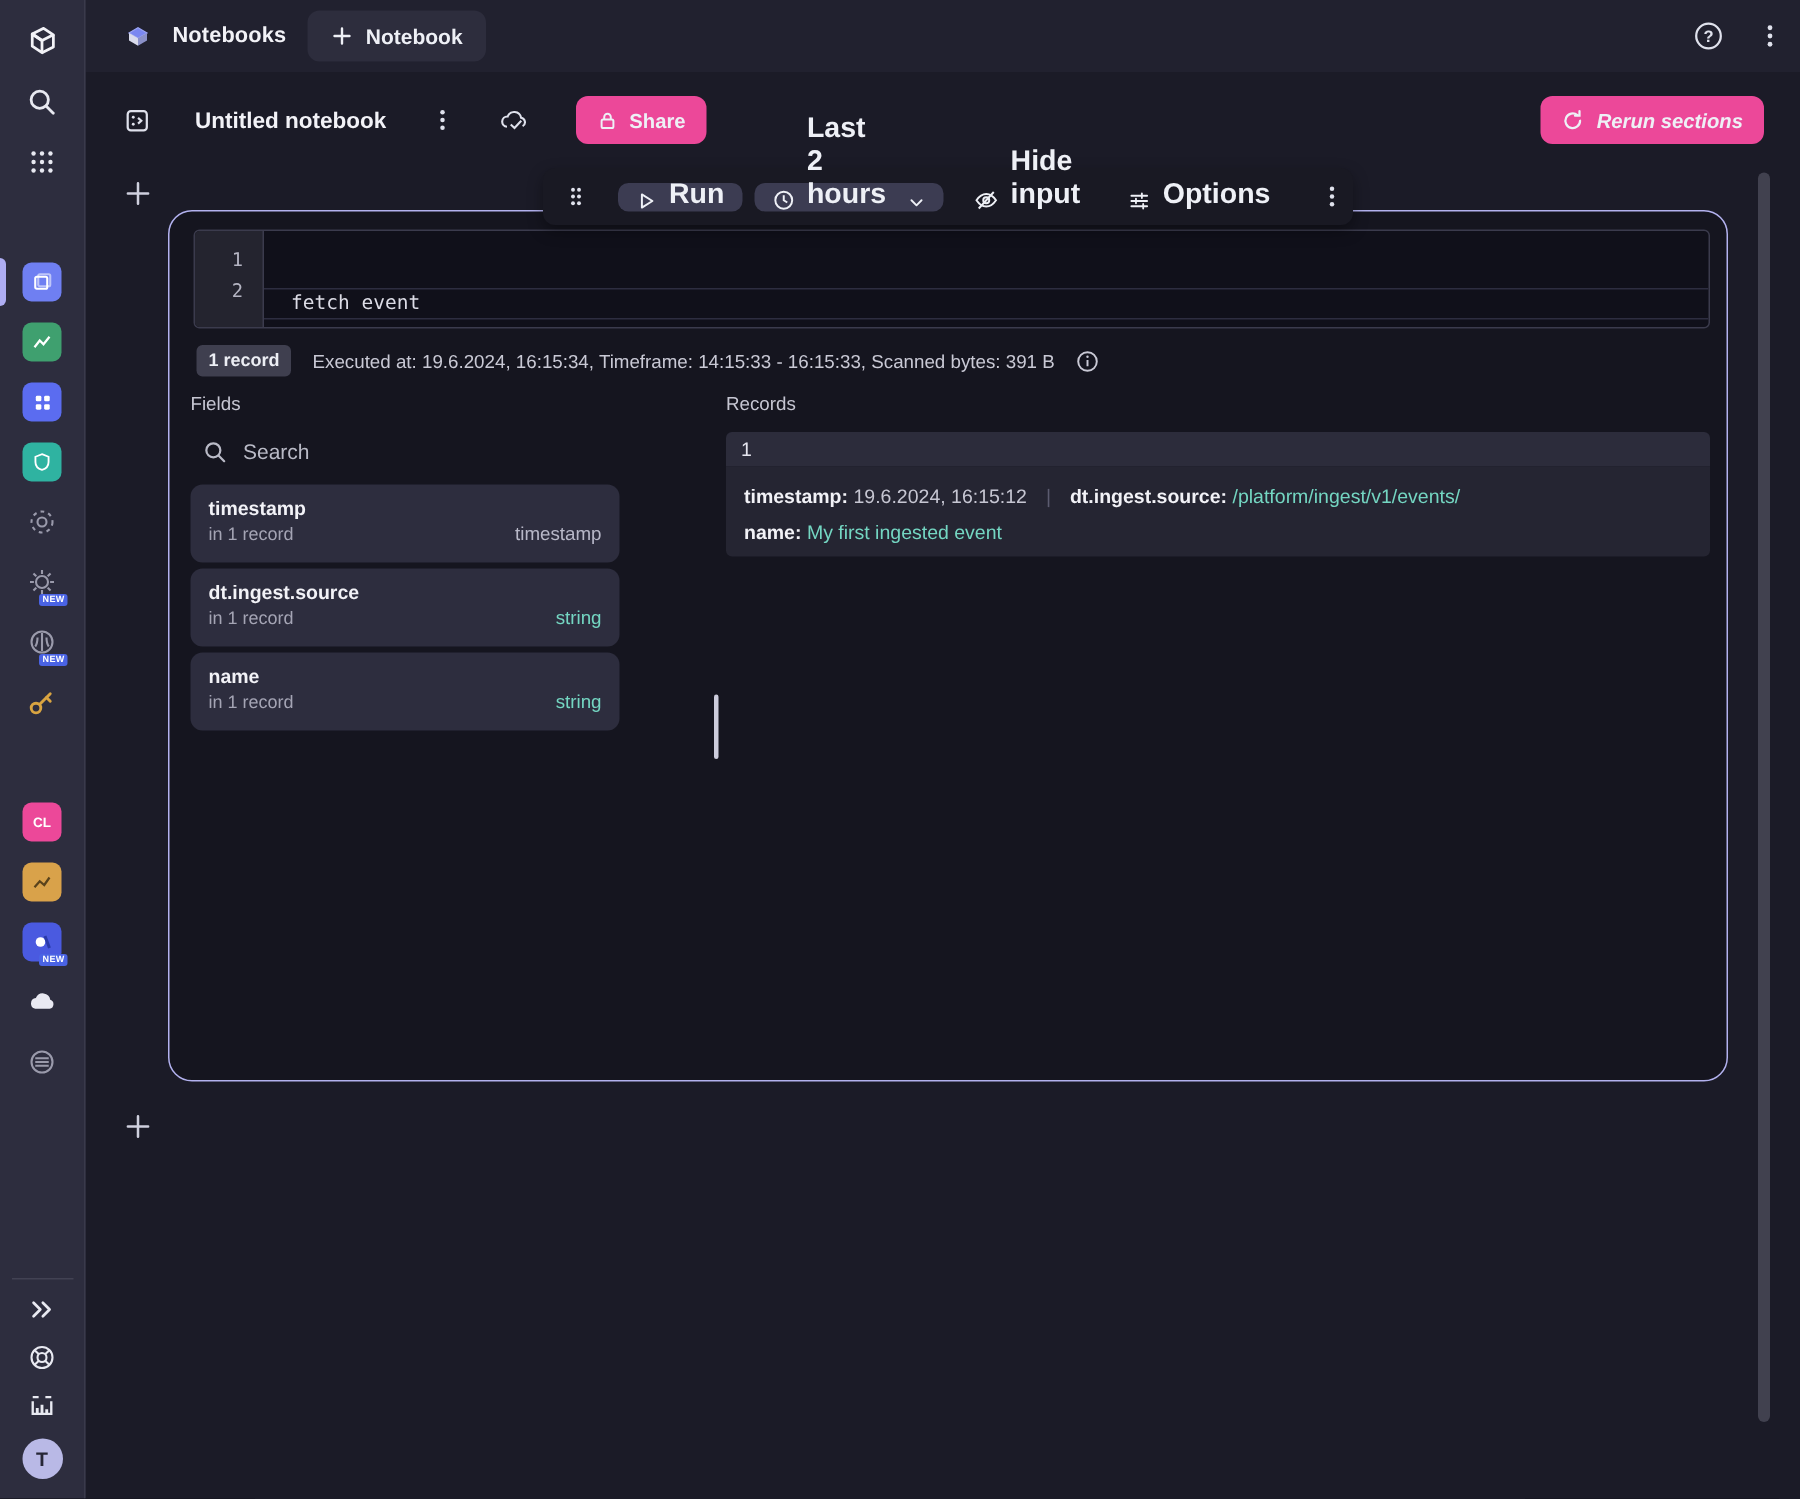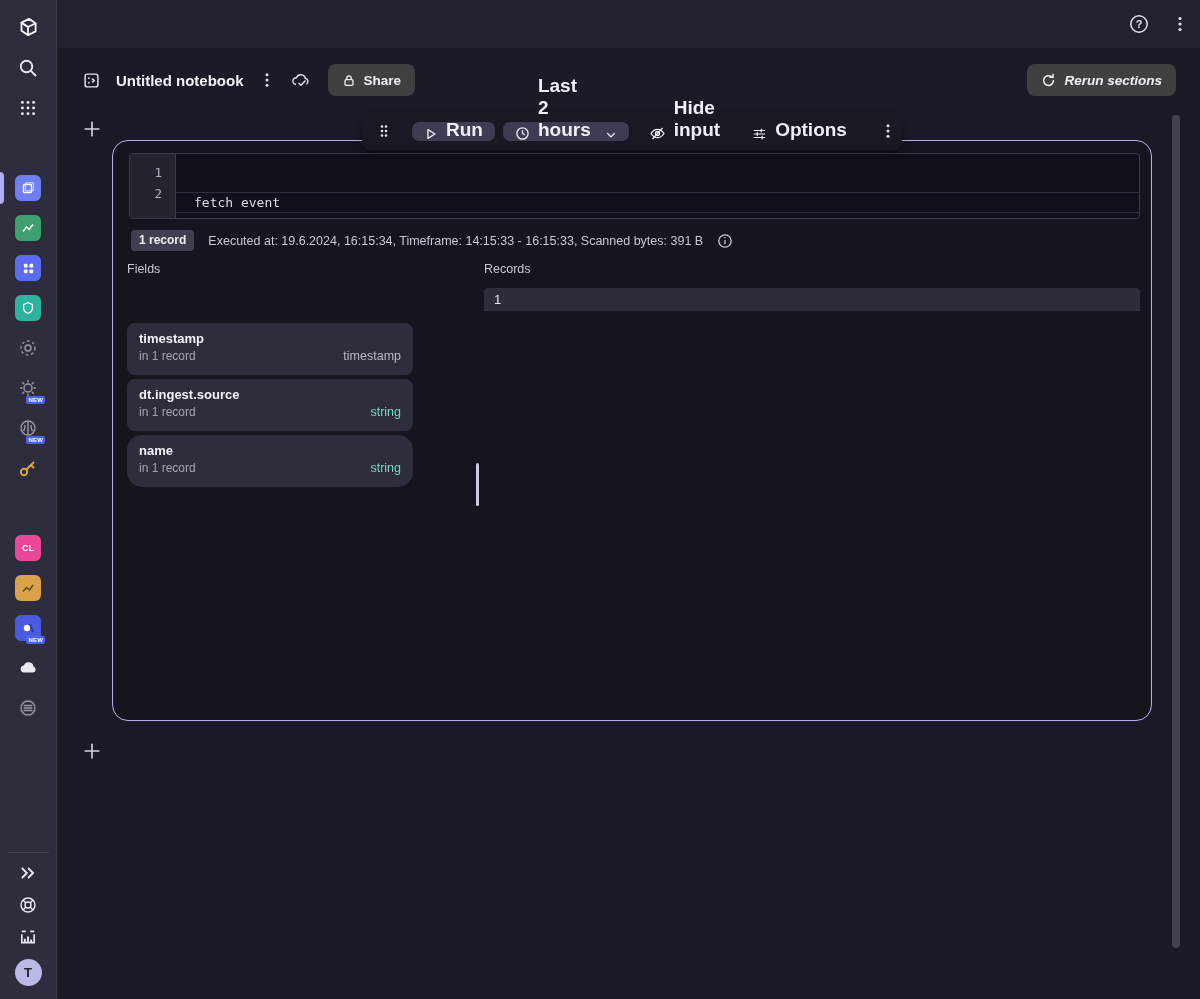--- a/index.html
+++ b/index.html
@@ -27,24 +27,24 @@
   .sbtn { position:absolute; left:50%; transform:translateX(-50%); width:34px; height:34px; display:flex; align-items:center; justify-content:center; color:#e8e9f1; cursor:pointer; }
   .tile { width:26px; height:26px; border-radius:6px; display:flex; align-items:center; justify-content:center; position:relative; }
   .active-pill { position:absolute; left:0; top:172px; width:4px; height:32px; border-radius:0 4px 4px 0; background:#aeadf2; }
   .new-badge { position:absolute; right:-4px; bottom:-3px; background:#4a63e4; color:#fff; font-size:6px; font-weight:700; padding:1px 2px; border-radius:2px; letter-spacing:.2px; }
   .cl-label { font-size:9px; font-weight:700; color:#fff; }
   .side-divider { position:absolute; left:8px; top:852px; width:41px; height:1px; background:#424253; }
   .avatar { width:27px; height:27px; border-radius:50%; background:#b9b9e6; color:#262636; font-size:13px; font-weight:700; display:flex; align-items:center; justify-content:center; }
 
   
   .nb-header { left:57px; top:48px; width:1143px; height:64px; }
-  .nb-header-inner { position:absolute; left:26px; top:16px; height:32px; display:flex; align-items:center; gap:16px; }
+  .nb-header-inner { position:absolute; left:26px; top:16px; height:32px; display:flex; align-items:center; gap:30px; }
   .nb-title { font-size:15px; font-weight:600; color:#f2f2f7; }
   .icon-btn { display:flex; align-items:center; justify-content:center; color:#dfe1ec; cursor:pointer; }
-  .btn { display:flex; align-items:center; gap:8px; background:#404040; border-radius:8px; height:32px; padding:0 14px; font-size:13.5px; font-weight:600; color:#eef0f6; cursor:pointer; }
+  .btn { display:flex; align-items:center; gap:8px; background:#ec4899; border-radius:8px; height:32px; padding:0 14px; font-size:13.5px; font-weight:600; color:#eef0f6; cursor:pointer; }
   .rerun-btn { position:absolute; right:24px; top:16px;font-style:italic; }
 
   .add-section { left:83px; width:18px; height:18px; color:#cfd0de; cursor:pointer; }
 
   
   .toolbar { left:362px; top:112px; width:540px; height:38px; background:#191923; border-radius:8px; display:flex; align-items:center; padding:0 10px; gap:8px; z-index:6; box-shadow:0 4px 10px rgba(0,0,0,.35); }
   .tb-divider { width:1px; height:22px; background:#3a3a4a; }
   .tb-btn { display:flex; align-items:flex-end; gap:8px; height:19px; padding:0 12px; border-radius:7px; font-size:19px; font-weight:600; color:#eef0f6; cursor:pointer; }
   .tb-btn.filled { background:#3c3c52; }
 
@@ -89,20 +89,38 @@
   .rval.teal { color:#74d6c2; }
   .rsep { color:#5c5c70; margin:0 9px; }
 
   
   .scrollbar { left:1172px; top:115px; width:8px; height:833px; border-radius:4px; background:#41414f; cursor:grab; }
 </style>
 </head>
 <body>
 
 <div class="abs topbar">
+  <div class="topbar-left">
+    <span>
+      <svg width="18" height="18" viewBox="0 0 18 18">
+        <path d="M3 7 L9 3.5 L15 7 L9 10.5 Z" fill="#7a87f0" stroke="#9aa4f5" stroke-width="0.8"></path>
+        <path d="M3 7 L3 12 L9 15.5 L9 10.5 Z" fill="#d9dbec"></path>
+        <path d="M15 7 L15 12 L9 15.5 L9 10.5 Z" fill="#8a90c8"></path>
+      </svg>
+    </span>
+    <span class="product-label">Notebooks</span>
+    <div class="new-tab">
+      <span>
+        <svg width="14" height="14" viewBox="0 0 14 14">
+            <path d="M7 2 V12 M2 7 H12" stroke="#eef0f6" stroke-width="1.6" stroke-linecap="round"></path>
+          </svg>
+      </span>
+      <span class="new-tab-label">Notebook</span>
+    </div>
+  </div>
   <div class="topbar-right">
     <span class="icon-btn">
       <svg width="22" height="22" viewBox="0 0 22 22">
           <circle cx="11" cy="11" r="8.2" fill="none" stroke="currentColor" stroke-width="1.5"></circle>
           <text x="11" y="15" text-anchor="middle" font-size="11" font-weight="700" fill="currentColor" font-family="Liberation Sans, sans-serif">?</text>
         </svg>
     </span>
     <span class="icon-btn">
       <svg width="16" height="18" viewBox="0 0 16 18">
           <circle cx="8" cy="3.5" r="1.6" fill="currentColor"></circle>
@@ -418,43 +436,65 @@
           <circle cx="8" cy="8" r="6.2"></circle>
           <line x1="8" y1="7" x2="8" y2="11.2"></line>
           <circle cx="8" cy="4.8" r="0.8" fill="#c9c9d5" stroke="none"></circle>
         </svg>
     </span>
   </div>
 
   <span class="panel-heading" style="left:14px;">Fields</span>
   <span class="panel-heading" style="left:371px;">Records</span>
 
+  <div class="search-row">
+    <span>
+      <svg width="17" height="17" viewBox="0 0 16 16">
+          <circle cx="6.8" cy="6.8" r="4.4" fill="none" stroke="currentColor" stroke-width="1.4"></circle>
+          <line x1="10.2" y1="10.2" x2="13.6" y2="13.6" stroke="currentColor" stroke-width="1.4" stroke-linecap="round"></line>
+        </svg>
+    </span>
+    <input type="text" placeholder="Search" style="">
+  </div>
 
   <div class="fcard" style="top:182px;">
     <div class="fname">timestamp</div>
     <div class="frow">
       <span class="fcount">in 1 record</span>
       <span class="ftype muted">timestamp</span>
     </div>
   </div>
   <div class="fcard" style="top:238px;">
     <div class="fname">dt.ingest.source</div>
     <div class="frow">
       <span class="fcount">in 1 record</span>
       <span class="ftype teal">string</span>
     </div>
   </div>
-  <div class="fcard" style="top:294px;border-radius:15px;">
+  <div class="fcard" style="top:294px;">
     <div class="fname">name</div>
     <div class="frow">
       <span class="fcount">in 1 record</span>
       <span class="ftype teal">string</span>
     </div>
   </div>
 
   <span class="resize-handle"></span>
 
   <div class="rec-header">
     <span>1</span>
   </div>
+  <div class="rec-body">
+    <div>
+      <span class="rkey">timestamp:</span>
+      <span class="rval">19.6.2024, 16:15:12</span>
+      <span class="rsep">|</span>
+      <span class="rkey">dt.ingest.source:</span>
+      <span class="rval teal">/platform/ingest/v1/events/</span>
+    </div>
+    <div>
+      <span class="rkey">name:</span>
+      <span class="rval teal">My first ingested event</span>
+    </div>
+  </div>
 </div>
 
 <span class="abs scrollbar"></span>
 
 </body></html>

